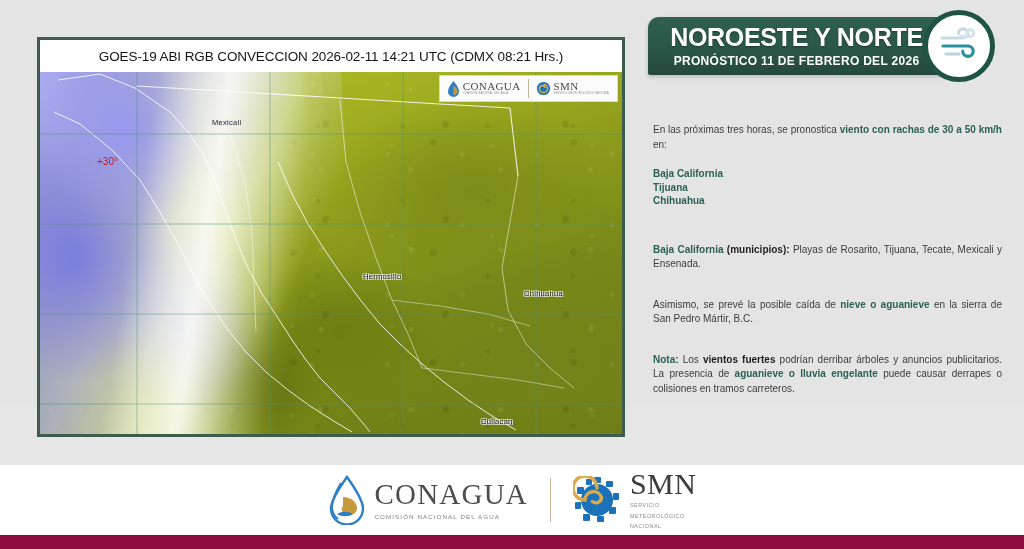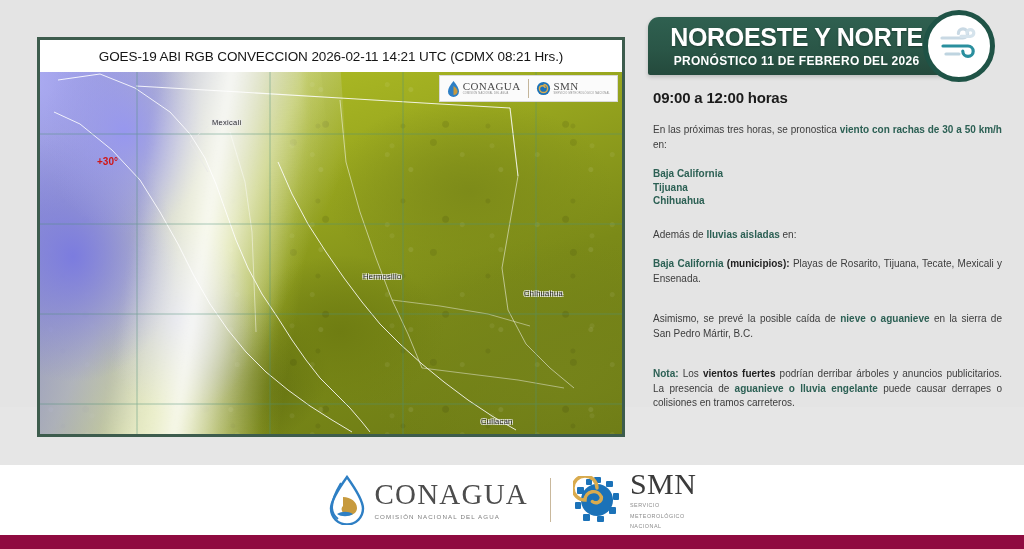--- a/index.html
+++ b/index.html
@@ -128,21 +128,21 @@
     color: #2b2b33;
     text-shadow:
       -1px -1px 0 rgba(235,235,235,.95), 1px -1px 0 rgba(235,235,235,.95),
       -1px  1px 0 rgba(235,235,235,.95), 1px  1px 0 rgba(235,235,235,.95);
     white-space: nowrap;
     letter-spacing: .3px;
   }
   .temp-lbl {
     position: absolute;
     font-size: 10px;
-    font-weight: bold;
+    font-weight: normal;
     color: #d01515;
     white-space: nowrap;
   }
   #sat-logos {
     position: absolute;
     right: 4px; top: 3px;
     background: #fbfbfb;
     border: 1px solid #d8d8d8;
     padding: 3px 7px;
     display: flex;
@@ -376,35 +376,33 @@
       <svg width="44" height="38" viewBox="0 0 44 38">
         <g fill="none" stroke-linecap="round" stroke-width="3.2">
           <path d="M5 11 H26 a4.6 4.6 0 1 0 -4.6 -4.6" stroke="#c9d9e4"></path>
           <path d="M6 19 H31 a5.2 5.2 0 1 1 -5.2 5.2" stroke="#2a8f9e"></path>
           <path d="M9 27 H22" stroke="#bed4e0"></path>
           <path d="M30 6 a3.4 3.4 0 1 1 3.4 3.4 H24" stroke="#d5e3ec"></path>
         </g>
       </svg>
     </div>
 
-    <div id="timeline">09:00 a 12:00 horas</div>
 
     <div id="body-text">
 
       <p><span>En las próximas tres horas, se pronostica </span><span class="g">viento con rachas de 30 a 50 km/h</span><span> en:</span></p>
 
       <div class="gap-s"></div>
 
       <div class="state">Baja California</div>
       <div class="state">Tijuana</div>
       <div class="state">Chihuahua</div>
 
       <div class="gap-m"></div>
 
-      <p><span>Además de </span><span class="g">lluvias aisladas</span><span> en:</span></p>
 
       <div class="gap-s"></div>
 
       <p><span class="g">Baja California</span><span class="k"> (municipios):</span><span> Playas de Rosarito, Tijuana, Tecate, Mexicali y Ensenada.</span></p>
 
       <div class="gap-l"></div>
 
       <p><span>Asimismo, se prevé la posible caída de </span><span class="g">nieve o aguanieve</span><span> en la sierra de San Pedro Mártir, B.C.</span></p>
 
       <div class="gap-l"></div>

